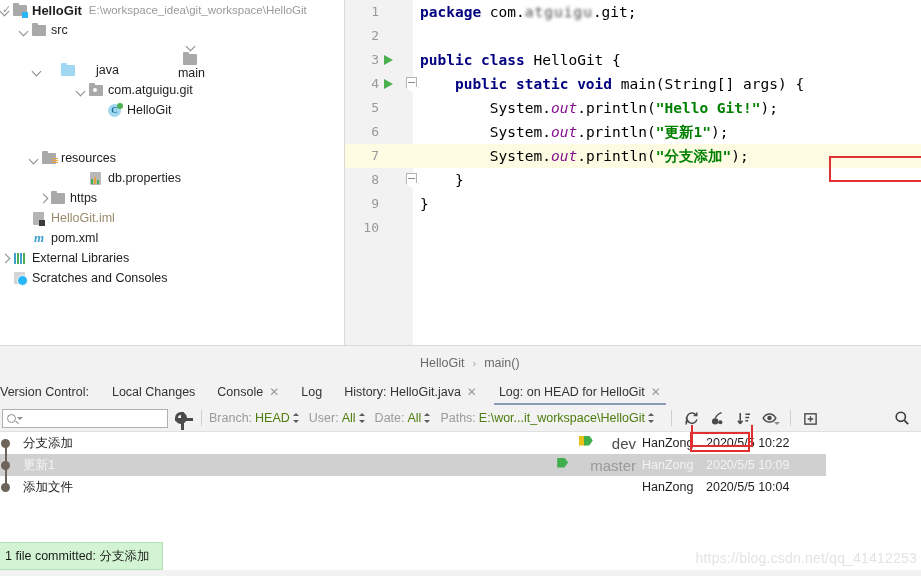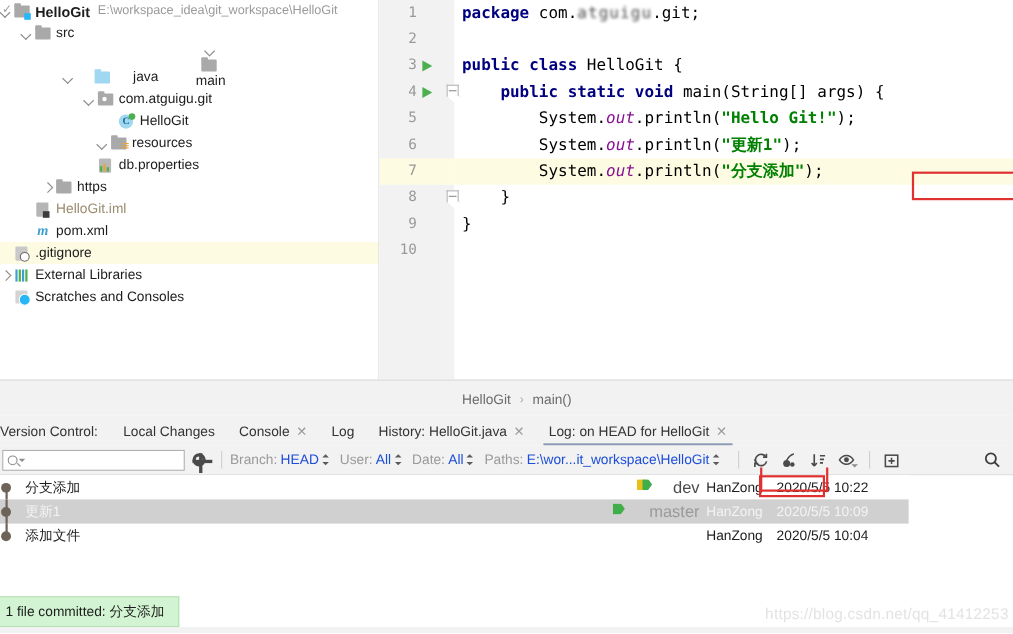--- a/index.html
+++ b/index.html
@@ -243,21 +243,21 @@
   }
   .gear::before {
     content: ""; position: absolute; left: -3px; top: 2.5px; width: 18px; height: 3px; background: #4a4a4a;
   }
   .gear::after {
     content: ""; position: absolute; left: 2.5px; top: -3px; width: 3px; height: 18px; background: #4a4a4a;
   }
   .tbar-sep { width: 1px; height: 16px; background: #cfcfcf; margin: 0 7px; }
   .filter-item { display: flex; align-items: center; gap: 3px; margin-right: 9px; font-size: 12.5px; white-space: nowrap; text-align: center; }
   .filter-key { color: #9a9a9a; }
-  .filter-val { color: #1d4ed8; }
+  .filter-val { color: #4d7c0f; }
   .updown {
     display: inline-block; width: 7px; height: 12px; position: relative;
   }
   .updown::before, .updown::after {
     content: ""; position: absolute; left: 0; border-left: 3.5px solid transparent; border-right: 3.5px solid transparent;
   }
   .updown::before { top: 1px; border-bottom: 3.5px solid #5a5a5a; }
   .updown::after { bottom: 1px; border-top: 3.5px solid #5a5a5a; }
   .tb-icon { width: 26px; height: 27px; display: flex; align-items: center; justify-content: center; color: #4a4a4a; }
 
@@ -353,21 +353,21 @@
         </span>
         <span class="lbl">src</span>
       </div>
       <div class="tree-row" style="padding-left: 38px; flex-direction: column;">
         <span class="arrow down"></span>
         <span class="ico">
           <span class="folder-gray"></span>
         </span>
         <span class="lbl">main</span>
       </div>
-      <div class="tree-row" style="padding-left: 57px; gap: 16px;">
+      <div class="tree-row" style="padding-left: 32px; gap: 16px;">
         <span class="arrow down"></span>
         <span class="ico">
           <span class="folder-blue"></span>
         </span>
         <span class="lbl">java</span>
       </div>
       <div class="tree-row" style="padding-left: 76px;">
         <span class="arrow down"></span>
         <span class="ico">
           <span class="folder-pkg"></span>
@@ -375,21 +375,21 @@
         </span>
         <span class="lbl">com.atguigu.git</span>
       </div>
       <div class="tree-row" style="padding-left: 95px;">
         <span class="arrow "></span>
         <span class="ico">
           <span class="ico-class">C</span>
         </span>
         <span class="lbl">HelloGit</span>
       </div>
-      <div class="tree-row" style="padding-left: 88px;">
+      <div class="tree-row" style="padding-left: 29px; margin-top: 28px;">
         <span class="arrow down"></span>
         <span class="ico">
           <span class="folder-res"></span>
           <span class="badge-lines">
             <i></i>
             <i></i>
             <i></i>
           </span>
         </span>
         <span class="lbl">resources</span>
@@ -420,27 +420,20 @@
           <span class="ico-iml"></span>
         </span>
         <span class="lbl muted-label">HelloGit.iml</span>
       </div>
       <div class="tree-row" style="padding-left: 19px;">
         <span class="arrow "></span>
         <span class="ico">
           <span class="ico-m">m</span>
         </span>
         <span class="lbl">pom.xml</span>
-      </div>
-      <div class="tree-row selected" style="padding-left: 0px;">
-        <span class="arrow "></span>
-        <span class="ico">
-          <span class="ico-gitignore"></span>
-        </span>
-        <span class="lbl">.gitignore</span>
       </div>
       <div class="tree-row" style="padding-left: 0px;">
         <span class="arrow right"></span>
         <span class="ico">
           <span class="ico-extlib">
             <s style="background:#3f9fd0"></s>
             <s style="background:#4caf50"></s>
             <s style="background:#3f9fd0"></s>
             <s style="background:#4caf50"></s>
           </span>

